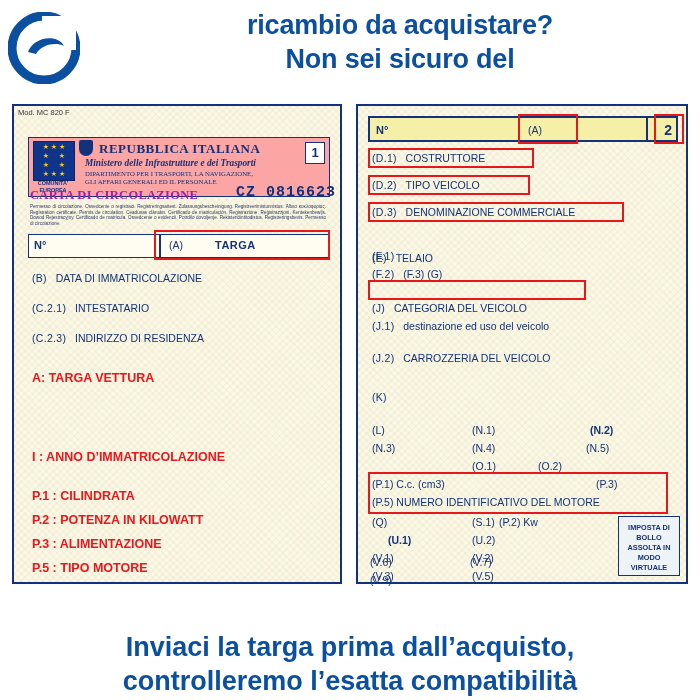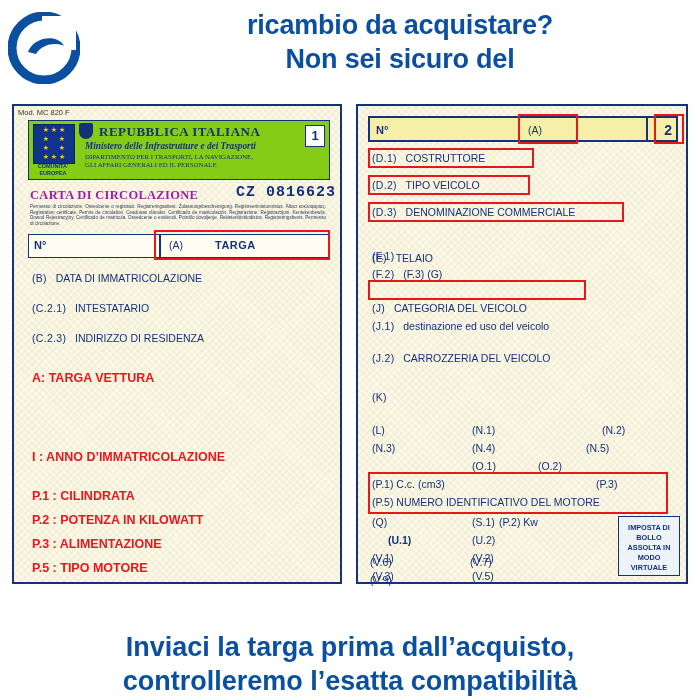--- a/index.html
+++ b/index.html
@@ -55,23 +55,23 @@
       repeating-linear-gradient(-45deg, rgba(200,190,150,.10) 0 2px, rgba(255,255,255,0) 2px 5px),
       #fbf8e6;
   }
 
   .modlabel{
     position:absolute;left:4px;top:2px;font-size:7.5px;color:#333;
   }
 
   
   .doc-head{
-    position:absolute;left:14px;top:14px;width:300px;height:58px;
+    position:absolute;left:14px;top:31px;width:300px;height:58px;
     border:1.5px solid #13327a;
-    background:#84cc16;
+    background:#fca5a5;
   }
   .eu-flag{
     position:absolute;left:4px;top:3px;width:40px;height:38px;
     background:#10338c;border:1px solid #0a2560;
   }
   .eu-stars{
     position:absolute;left:0;top:0;width:40px;height:28px;
     color:#ffcc00;font-size:7px;text-align:center;line-height:9px;
   }
   .eu-cap{
@@ -293,21 +293,21 @@
   <div class="fieldline" style="left:14px;top:246px;">
     <span class="code">(J.2)</span>
     &nbsp;&nbsp;<span>CARROZZERIA DEL VEICOLO</span>
   </div>
   <div class="fieldline" style="left:14px;top:285px;">
     <span class="code">(K)</span>
   </div>
 
   <div class="fieldline" style="left:14px;top:318px;">(L)</div>
   <div class="fieldline" style="left:114px;top:318px;">(N.1)</div>
-  <div class="fieldline" style="left:244px;top:318px;">(N.2)</div>
+  <div class="fieldline" style="left:232px;top:318px;font-weight:bold;">(N.2)</div>
 
   <div class="fieldline" style="left:14px;top:336px;">(N.3)</div>
   <div class="fieldline" style="left:114px;top:336px;">(N.4)</div>
   <div class="fieldline" style="left:228px;top:336px;">(N.5)</div>
 
   <div class="fieldline" style="left:114px;top:354px;">(O.1)</div>
   <div class="fieldline" style="left:180px;top:354px;">(O.2)</div>
 
   <div class="fieldline" style="left:14px;top:372px;">(P.1)  C.c. (cm3)</div>
   <div class="fieldline" style="left:141px;top:372px;margin-top:38px;">(P.2) Kw</div>

